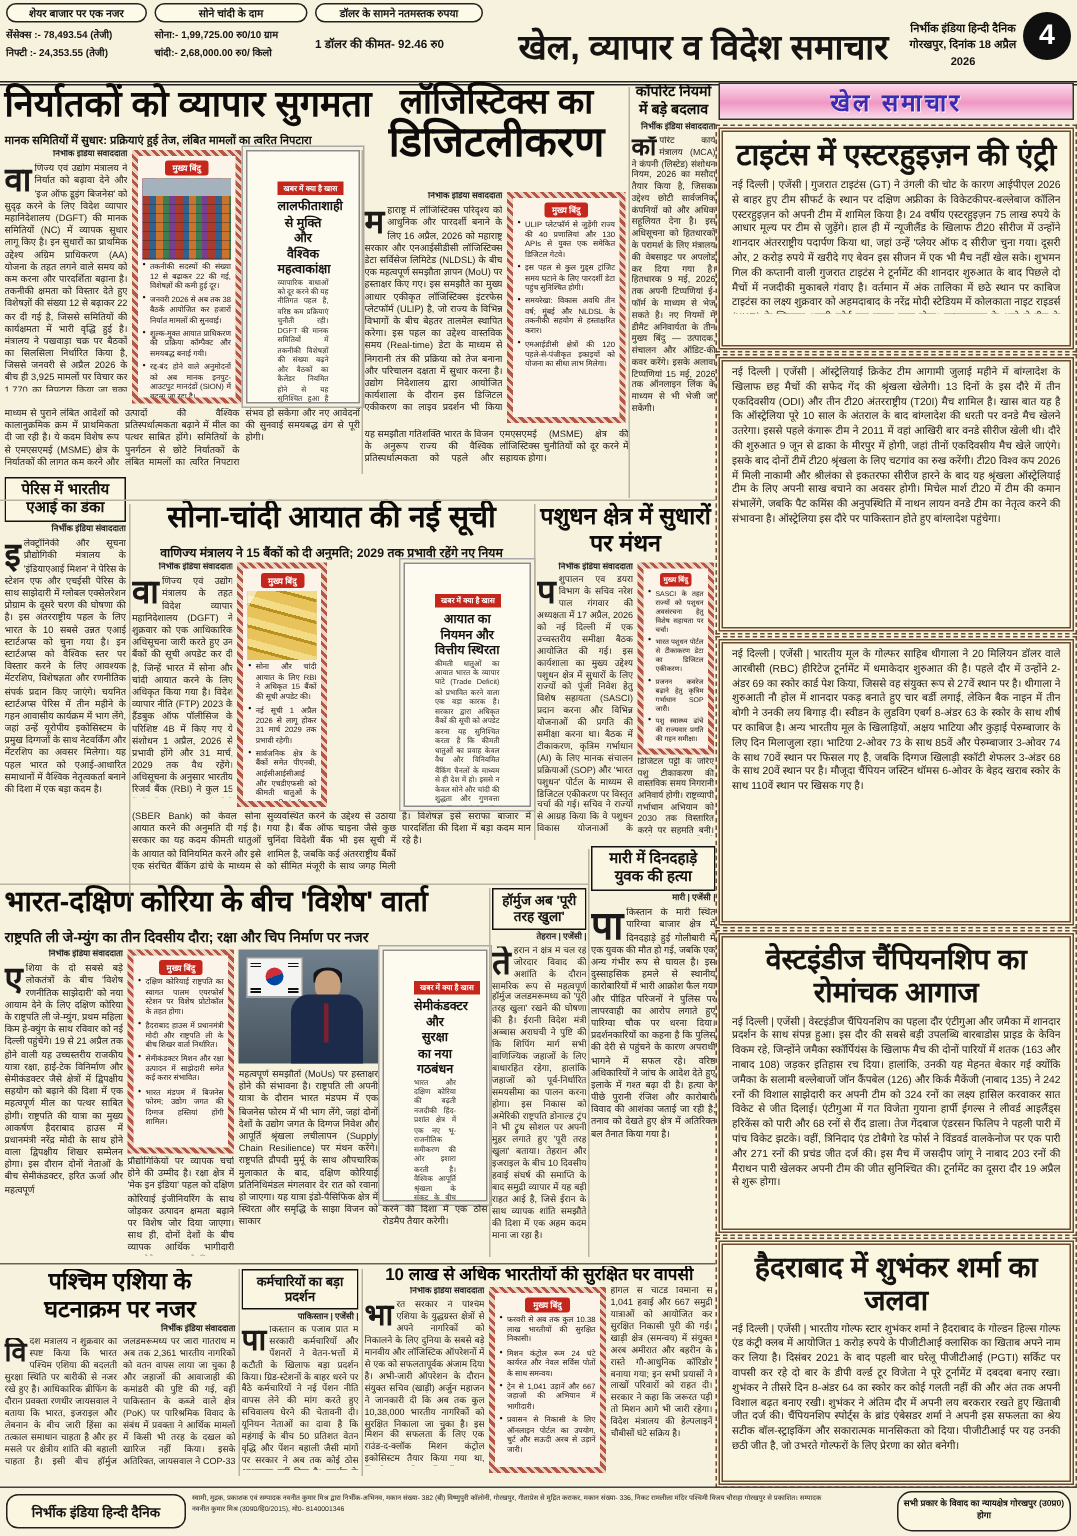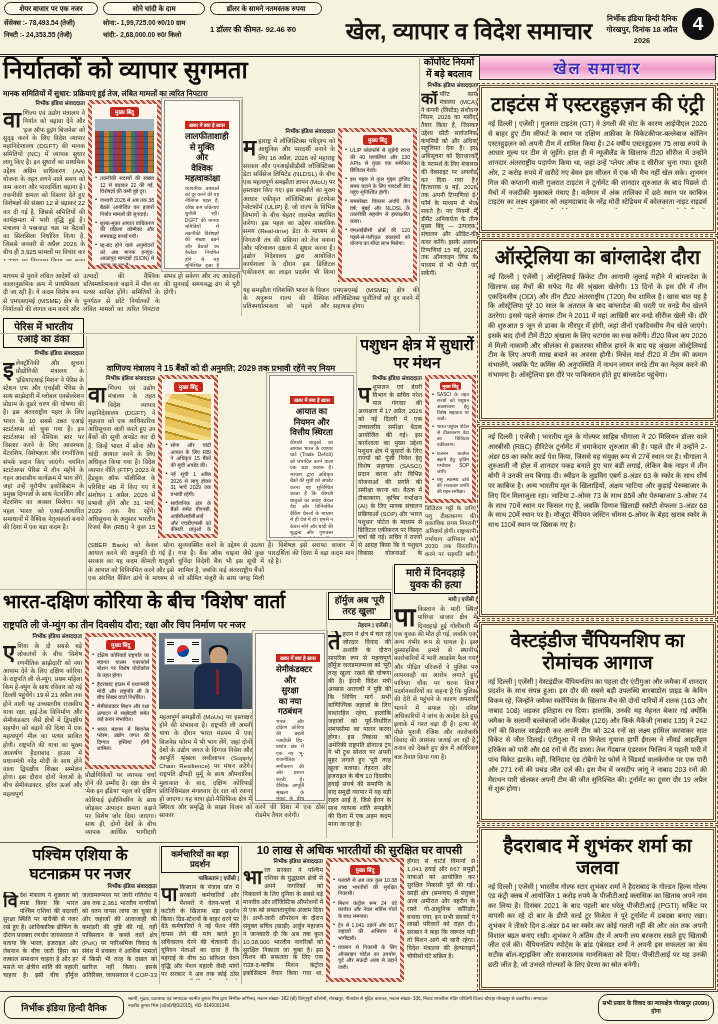--- a/index.html
+++ b/index.html
@@ -106,20 +106,24 @@
     <div style="width:76px;">
       <div class="khas-box">
         <div class="khas-chip">खबर में क्या है खास</div>
         <div class="khas-title">लालफीताशाही से मुक्ति और वैश्विक महत्वाकांक्षा</div>
         <div class="khas-body">व्यापारिक बाधाओं को दूर करने की यह नीतिगत पहल है, वरिष्ठ कम प्रक्रियाएं चुनौती रही। DGFT की मानक समितियों में तकनीकी विशेषज्ञों की संख्या बढ़ने और बैठकों का कैलेंडर नियमित होने से यह सुनिश्चित हुआ है कि हजारों अटके पड़े आवेदनों का समय पर निपटान होगा। शुल्क-मुक्त आयात की सुविधा तेजी से मिलने पर निर्यातकों की कार्यशील पूंजी (Working Capital) नहीं फंसेगी, जो MSME के कारोबार में टिके रहने के लिए जरूरी है। इन सुधारों को डिजिटल ट्रैकिंग से जोड़ने की भी योजना है, जिससे भारत 2030 तक 2 ट्रिलियन डॉलर के निर्यात लक्ष्य की ओर तेजी से बढ़ सकेगा।</div>
       </div>
     </div>
   </div>
   <div class="abs body cols3" style="left:3px;top:272px;width:237px;height:44px;">माध्यम से पुराने लंबित आदेशों को कालानुक्रमिक क्रम में प्राथमिकता दी जा रही है। ये कदम विशेष रूप से एमएसएमई (MSME) क्षेत्र के निर्यातकों की लागत कम करने और उत्पादों की वैश्विक प्रतिस्पर्धात्मकता बढ़ाने में मील का पत्थर साबित होंगे। समितियों के पुनर्गठन से छोटे निर्यातकों के लंबित मामलों का त्वरित निपटारा संभव हो सकेगा और नए आवेदनों की सुनवाई समयबद्ध ढंग से पूरी होगी।</div>
 
+  <div class="abs" style="left:243px;top:55px;width:176px;text-align:center;">
+    <div class="hl" style="font-size:23px;white-space:nowrap;">लॉजिस्टिक्स का</div>
+    <div class="hl" style="font-size:28px;white-space:nowrap;">डिजिटलीकरण</div>
+  </div>
   <div class="abs" style="left:243px;top:128px;width:176px;height:154px;display:flex;gap:3px;">
     <div style="width:92px;overflow:hidden;">
       <div class="byline">निर्भीक इंडिया संवाददाता</div>
       <div class="body" style="height:138px;"><span class="dropcap">म</span><span>हाराष्ट्र में लॉजिस्टिक्स परिदृश्य को आधुनिक और पारदर्शी बनाने के लिए 16 अप्रैल, 2026 को महाराष्ट्र सरकार और एनआईसीडीसी लॉजिस्टिक्स डेटा सर्विसेज लिमिटेड (NLDSL) के बीच एक महत्वपूर्ण समझौता ज्ञापन (MoU) पर हस्ताक्षर किए गए। इस समझौते का मुख्य आधार एकीकृत लॉजिस्टिक्स इंटरफेस प्लेटफॉर्म (ULIP) है, जो राज्य के विभिन्न विभागों के बीच बेहतर तालमेल स्थापित करेगा। इस पहल का उद्देश्य वास्तविक समय (Real-time) डेटा के माध्यम से निगरानी तंत्र की प्रक्रिया को तेज बनाना और परिचालन दक्षता में सुधार करना है। उद्योग निदेशालय द्वारा आयोजित कार्यशाला के दौरान इस डिजिटल एकीकरण का लाइव प्रदर्शन भी किया गया, जिसमें लॉजिस्टिक्स डेटा बैंक और स्मार्ट कोल्ड एनालिटिक्स जैसे प्लेटफॉर्म शामिल थे।</span></div>
     </div>
     <div style="width:79px;">
       <div class="kp-box">
           <div class="kp-inner">
         <div class="kp-chip">मुख्य बिंदु</div>
         <div class="kp-item">ULIP प्लेटफॉर्म से जुड़ेंगी राज्य की 40 प्रणालियां और 130 APIs से युक्त एक समेकित डिजिटल गेटवे।</div>
@@ -137,20 +141,21 @@
     <div class="byline" style="margin-top:2px;">निर्भीक इंडिया संवाददाता</div>
     <div class="body" style="font-size:5.9px;height:230px;"><span class="dropcap" style="font-size:16px;">कॉ</span><span>र्पोरेट कार्य मंत्रालय (MCA) ने कंपनी (लिस्टेड) संशोधन नियम, 2026 का मसौदा तैयार किया है, जिसका उद्देश्य छोटी सार्वजनिक कंपनियों को और अधिक सहूलियत देना है। इस अधिसूचना को हितधारकों के परामर्श के लिए मंत्रालय की वेबसाइट पर अपलोड कर दिया गया है। हितधारक 9 मई, 2026 तक अपनी टिप्पणियां ई-फॉर्म के माध्यम से भेज सकते है। नए नियमों में डीमैट अनिवार्यता के तीन मुख्य बिंदु — उत्पादक, संचालन और ऑडिट-की कवर करेंगे। इसके अलावा टिप्पणियां 15 मई, 2026 तक ऑनलाइन लिंक के माध्यम से भी भेजी जा सकेंगी।</span></div>
   </div>
 
   <div class="abs" style="left:3px;top:318px;width:81px;height:282px;overflow:hidden;">
     <div class="headbox" style="font-size:10px;">पेरिस में भारतीय एआई का डंका</div>
     <div class="byline" style="margin-top:2px;">निर्भीक इंडिया संवाददाता</div>
     <div class="body" style="height:232px;"><span class="dropcap">इ</span><span>लेक्ट्रॉनिकी और सूचना प्रौद्योगिकी मंत्रालय के 'इंडियाएआई मिशन' ने पेरिस के स्टेशन एफ और एचईसी पेरिस के साथ साझेदारी में ग्लोबल एक्सेलरेशन प्रोग्राम के दूसरे चरण की घोषणा की है। इस अंतरराष्ट्रीय पहल के लिए भारत के 10 सबसे उन्नत एआई स्टार्टअप्स को चुना गया है। इन स्टार्टअप्स को वैश्विक स्तर पर विस्तार करने के लिए आवश्यक मेंटरशिप, विशेषज्ञता और रणनीतिक संपर्क प्रदान किए जाएंगे। चयनित स्टार्टअप्स पेरिस में तीन महीने के गहन आवासीय कार्यक्रम में भाग लेंगे, जहां उन्हें यूरोपीय इकोसिस्टम के प्रमुख दिग्गजों के साथ नेटवर्किंग और मेंटरशिप का अवसर मिलेगा। यह पहल भारत को एआई-आधारित समाधानों में वैश्विक नेतृत्वकर्ता बनाने की दिशा में एक बड़ा कदम है।</span></div>
   </div>
 
+  <div class="abs hl" style="left:88px;top:335px;width:266px;font-size:20px;white-space:nowrap;text-align:center;">सोना-चांदी आयात की नई सूची</div>
   <div class="abs" style="left:88px;top:362px;width:266px;font-size:8.2px;font-weight:700;white-space:nowrap;text-align:center;overflow:hidden;">वाणिज्य मंत्रालय ने 15 बैंकों को दी अनुमति; 2029 तक प्रभावी रहेंगे नए नियम</div>
   <div class="abs" style="left:88px;top:375px;width:266px;height:163px;display:flex;gap:3px;">
     <div style="width:93px;overflow:hidden;">
       <div class="byline">निर्भीक इंडिया संवाददाता</div>
       <div class="body" style="height:148px;"><span class="dropcap">वा</span><span>णिज्य एवं उद्योग मंत्रालय के तहत विदेश व्यापार महानिदेशालय (DGFT) ने शुक्रवार को एक आधिकारिक अधिसूचना जारी करते हुए उन बैंकों की सूची अपडेट कर दी है, जिन्हें भारत में सोना और चांदी आयात करने के लिए अधिकृत किया गया है। विदेश व्यापार नीति (FTP) 2023 के हैंडबुक ऑफ पॉलीसिज के परिशिष्ट 4B में किए गए ये संशोधन 1 अप्रैल, 2026 से प्रभावी होंगे और 31 मार्च, 2029 तक वैध रहेंगे। अधिसूचना के अनुसार भारतीय रिजर्व बैंक (RBI) ने कुल 15 बैंकों को सोना और चांदी दोनों के आयात की अनुमति दी है। इनमें भारतीय स्टेट बैंक (SBI), पंजाब नेशनल बैंक (PNB), एचडीएफसी (HDFC), आईसीआईसीआई (ICICI) और एक्सिस बैंक जैसे प्रमुख सरकारी व निजी ऋणदाता शामिल है। इसके अलावा इंडस्ट्रियल एंड कमर्शियल</span></div>
     </div>
     <div style="width:82px;">
       <div class="kp-box">
           <div class="kp-inner">
         <div class="kp-chip">मुख्य बिंदु</div>
@@ -316,21 +321,20 @@
 
   <div class="abs sidebar">
     <div class="sb-banner">खेल समाचार</div>
 
     <div class="sb-box" style="height:148px;">
       <div class="sb-head">टाइटंस में एस्टरहुइज़न की एंट्री</div>
       <div class="sb-body" style="height:90px;">नई दिल्ली | एजेंसी | गुजरात टाइटंस (GT) ने उंगली की चोट के कारण आईपीएल 2026 से बाहर हुए टीम सीफर्ट के स्थान पर दक्षिण अफ्रीका के विकेटकीपर-बल्लेबाज कॉलिन एस्टरहुइज़न को अपनी टीम में शामिल किया है। 24 वर्षीय एस्टरहुइज़न 75 लाख रुपये के आधार मूल्य पर टीम से जुड़ेंगे। हाल ही में न्यूजीलैंड के खिलाफ टी20 सीरीज में उन्होंने शानदार अंतरराष्ट्रीय पदार्पण किया था, जहां उन्हें 'प्लेयर ऑफ द सीरीज' चुना गया। दूसरी ओर, 2 करोड़ रुपये में खरीदे गए बेवन इस सीजन में एक भी मैच नहीं खेल सके। शुभमन गिल की कप्तानी वाली गुजरात टाइटंस ने टूर्नामेंट की शानदार शुरुआत के बाद पिछले दो मैचों में नजदीकी मुकाबले गंवाए है। वर्तमान में अंक तालिका में छठे स्थान पर काबिज टाइटंस का लक्ष्य शुक्रवार को अहमदाबाद के नरेंद्र मोदी स्टेडियम में कोलकाता नाइट राइडर्स (KKR) के खिलाफ अपनी खोई लय वापस पाना होगा। एस्टरहुइज़न के आने से टीम के मध्यक्रम और विकेटकीपिंग विकल्पों को मजबूती मिलने की उम्मीद है।</div>
     </div>
 
     <div class="sb-box" style="height:183px;">
-      <div class="sb-head">ऑस्ट्रेलिया का बांग्लादेश दौरा</div>
       <div class="sb-body" style="height:124px;">नई दिल्ली | एजेंसी | ऑस्ट्रेलियाई क्रिकेट टीम आगामी जुलाई महीने में बांग्लादेश के खिलाफ छह मैचों की सफेद गेंद की श्रृंखला खेलेगी। 13 दिनों के इस दौरे में तीन एकदिवसीय (ODI) और तीन टी20 अंतरराष्ट्रीय (T20I) मैच शामिल है। खास बात यह है कि ऑस्ट्रेलिया पूरे 10 साल के अंतराल के बाद बांग्लादेश की धरती पर वनडे मैच खेलने उतरेगा। इससे पहले कंगारू टीम ने 2011 में वहां आखिरी बार वनडे सीरीज खेली थी। दौरे की शुरुआत 9 जून से ढाका के मीरपुर में होगी, जहां तीनों एकदिवसीय मैच खेले जाएंगे। इसके बाद दोनों टीमें टी20 श्रृंखला के लिए चटगांव का रुख करेंगी। टी20 विश्व कप 2026 में मिली नाकामी और श्रीलंका से इकतरफा सीरीज हारने के बाद यह श्रृंखला ऑस्ट्रेलियाई टीम के लिए अपनी साख बचाने का अवसर होगी। मिचेल मार्श टी20 में टीम की कमान संभालेंगे, जबकि पैट कमिंस की अनुपस्थिति में नाथन लायन वनडे टीम का नेतृत्व करने की संभावना है। ऑस्ट्रेलिया इस दौरे पर पाकिस्तान होते हुए बांग्लादेश पहुंचेगा।</div>
     </div>
 
     <div class="sb-box" style="height:191px;">
       <div class="sb-body" style="height:130px;">नई दिल्ली | एजेंसी | भारतीय मूल के गोल्फर साहिब थीगाला ने 20 मिलियन डॉलर वाले आरबीसी (RBC) हीरिटेज टूर्नामेंट में धमाकेदार शुरुआत की है। पहले दौर में उन्होंने 2-अंडर 69 का स्कोर कार्ड पेश किया, जिससे वह संयुक्त रूप से 27वें स्थान पर है। थीगाला ने शुरुआती नौ होल में शानदार पकड़ बनाते हुए चार बर्डी लगाई, लेकिन बैक नाइन में तीन बोगी ने उनकी लय बिगाड़ दी। स्वीडन के लुडविग एबर्ग 8-अंडर 63 के स्कोर के साथ शीर्ष पर काबिज है। अन्य भारतीय मूल के खिलाड़ियों, अक्षय भाटिया और कुड़ाई पेरुम्बाजार के लिए दिन मिलाजुला रहा। भाटिया 2-ओवर 73 के साथ 85वें और पेरुम्बाजार 3-ओवर 74 के साथ 70वें स्थान पर फिसल गए है, जबकि दिग्गज खिलाड़ी स्कॉटी शेफलर 3-अंडर 68 के साथ 20वें स्थान पर है। मौजूदा चैंपियन जस्टिन थॉमस 6-ओवर के बेहद खराब स्कोर के साथ 110वें स्थान पर खिसक गए है।</div>
     </div>
 
     <div class="sb-box" style="height:200px;">
       <div class="sb-head" style="font-size:19px;">वेस्टइंडीज चैंपियनशिप का रोमांचक आगाज</div>
       <div class="sb-body" style="height:138px;">नई दिल्ली | एजेंसी | वेस्टइंडीज चैंपियनशिप का पहला दौर एंटीगुआ और जमैका में शानदार प्रदर्शन के साथ संपन्न हुआ। इस दौर की सबसे बड़ी उपलब्धि बारबाडोस प्राइड के केविन विकम रहे, जिन्होंने जमैका स्कॉर्पियंस के खिलाफ मैच की दोनों पारियों में शतक (163 और नाबाद 108) जड़कर इतिहास रच दिया। हालांकि, उनकी यह मेहनत बेकार गई क्योंकि जमैका के सलामी बल्लेबाजों जॉन कैंपबेल (126) और किर्क मैकेंजी (नाबाद 135) ने 242 रनों की विशाल साझेदारी कर अपनी टीम को 324 रनों का लक्ष्य हासिल करवाकर सात विकेट से जीत दिलाई। एंटीगुआ में गत विजेता गुयाना हार्पी ईगल्स ने लीवर्ड आइलैंड्स हरिकेंस को पारी और 68 रनों से रौंद डाला। तेज गेंदबाज एंडरसन फिलिप ने पहली पारी में पांच विकेट झटके। वहीं, त्रिनिदाद एंड टोबैगो रेड फोर्स ने विंडवर्ड वालकेनोज पर एक पारी और 271 रनों की प्रचंड जीत दर्ज की। इस मैच में जसदीप जांगू ने नाबाद 203 रनों की मैराथन पारी खेलकर अपनी टीम की जीत सुनिश्चित की। टूर्नामेंट का दूसरा दौर 19 अप्रैल से शुरू होगा।</div>

